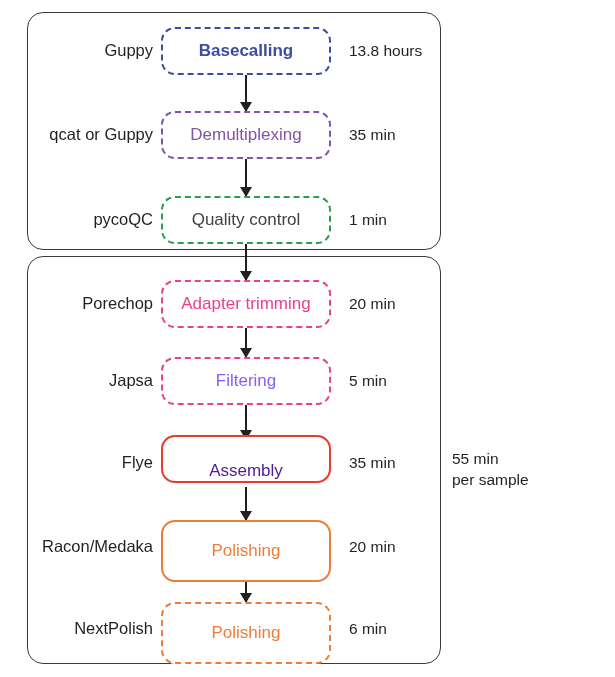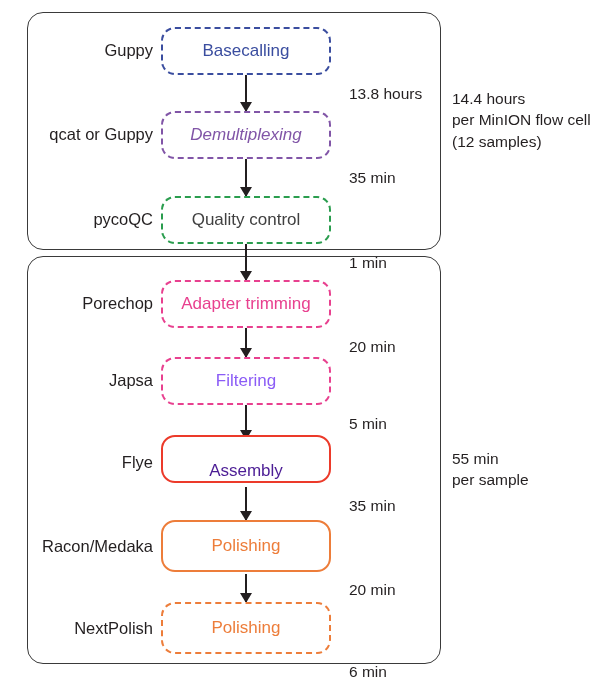--- a/index.html
+++ b/index.html
@@ -50,42 +50,41 @@
   }
   .time-label {
     position: absolute;
     left: 322px;        
     width: 110px;
     text-align: left;
     font-size: 15.5px;
     line-height: 1.15;
     color: #231f20;
     white-space: nowrap;
-    margin-top: 43px;
   }
 
   
   .stage {
     position: absolute;
     left: 134px;            
     width: 170px;
     box-sizing: border-box;
     border-radius: 14px;
     display: flex;
     flex-direction: column;
     align-items: center;
     justify-content: center;
     text-align: center;
     font-size: 17px;
     line-height: 1.15;
     background: #ffffff;
     z-index: 2;
   }
   .stage.one-line { height: 48px; }
-  .stage.two-line { height: 52px; }
+  .stage.two-line { height: 62px; }
   .stage .ln { display: block; }
 
   
   .arrow {
     position: absolute;
     left: 245px;   
     width: 2px;
     background: #231f20;
     z-index: 1;
   }
@@ -117,29 +116,29 @@
 <body>
 
 <div id="diagram">
 
   <div class="panel" id="panel-flowcell"></div>
   <div class="panel" id="panel-sample"></div>
 
   <div id="rows-host">
       <div class="row" style="top: 0px;">
         <div class="tool-label" style="top: 41px;">Guppy</div>
-        <div class="stage one-line" style="top: 27px; border: 2.2px dashed rgb(58, 77, 159); color: rgb(58, 77, 159);">
+        <div class="stage one-line" style="top: 27px; border: 2.2px dashed rgb(58, 77, 159); color: rgb(58, 77, 159); font-weight: bold;">
           <span class="ln">Basecalling</span>
         </div>
         <div class="time-label" style="top: 42px;">13.8 hours</div>
       </div>
       <div class="arrow" style="top: 75px; height: 36px;"></div>
       <div class="row" style="top: 0px;">
         <div class="tool-label" style="top: 125px;">qcat or Guppy</div>
-        <div class="stage one-line" style="top: 111px; border: 2.2px dashed rgb(129, 85, 167); color: rgb(129, 85, 167); font-style: italic;">
+        <div class="stage one-line" style="top: 111px; border: 2.2px dashed rgb(129, 85, 167); color: rgb(129, 85, 167);">
           <span class="ln">Demultiplexing</span>
         </div>
         <div class="time-label" style="top: 126px;">35 min</div>
       </div>
       <div class="arrow" style="top: 159px; height: 37px;"></div>
       <div class="row" style="top: 0px;">
         <div class="tool-label" style="top: 210px;">pycoQC</div>
         <div class="stage one-line" style="top: 196px; border: 2.2px dashed rgb(42, 157, 78); color: #404040;">
           <span class="ln">Quality control</span>
         </div>
@@ -180,19 +179,16 @@
       <div class="arrow" style="top: 574px; height: 28px;"></div>
       <div class="row" style="top: 0px;">
         <div class="tool-label" style="top: 619px;">NextPolish</div>
         <div class="stage two-line" style="top: 602px; border: 2.2px dashed rgb(237, 125, 58); color: rgb(237, 125, 58);">
           <span class="ln">Polishing</span>
         </div>
         <div class="time-label" style="top: 620px;">6 min</div>
       </div>
     </div>
 
-  <div class="side-note" id="note-flowcell">14.4 hours
-per MinION flow cell
-(12 samples)</div>
   <div class="side-note" id="note-sample">55 min
 per sample</div>
 
 </div>
 
 </body></html>

